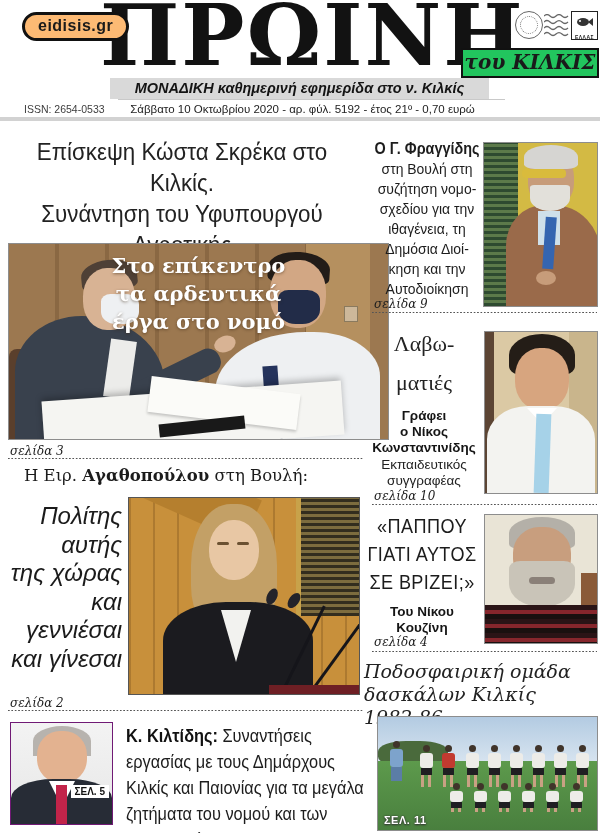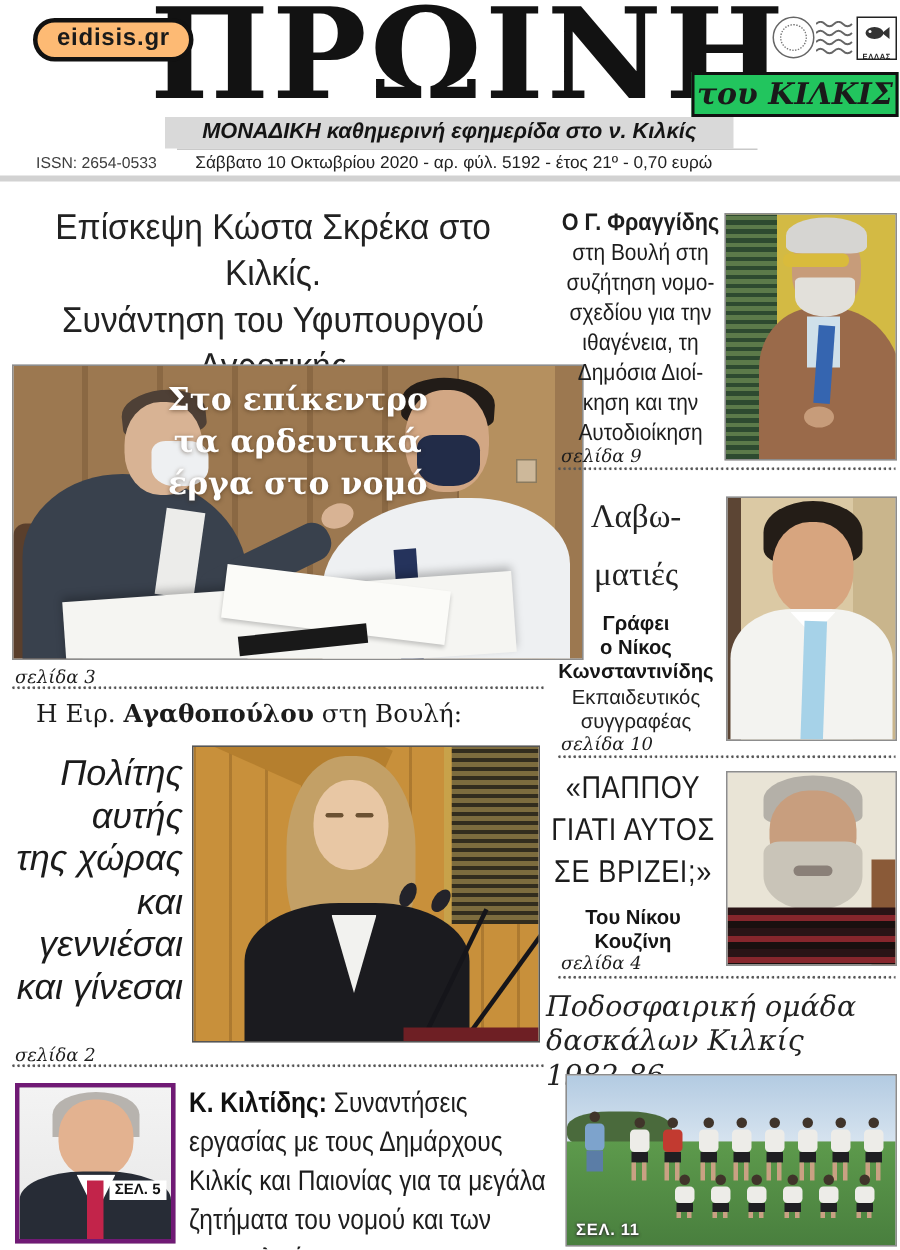--- a/index.html
+++ b/index.html
@@ -88,21 +88,21 @@
           clip-path:polygon(0 0,100% 0,50% 100%);}
   .pb-mic1{left:150px;top:98px;width:3px;height:100px;background:#15151a;transform:rotate(26deg);transform-origin:bottom;}
   .pb-mic2{left:176px;top:104px;width:3px;height:96px;background:#15151a;transform:rotate(36deg);transform-origin:bottom;}
   .pb-michead1{left:138px;top:90px;width:10px;height:17px;background:#23232a;border-radius:50%;transform:rotate(26deg);}
   .pb-michead2{left:160px;top:94px;width:10px;height:17px;background:#23232a;border-radius:50%;transform:rotate(36deg);}
   .pb-podium{right:0;bottom:0;width:90px;height:9px;background:#6e1f24;}
   .pageref-2{left:10px;top:696px;}
   .sepB{left:8px;top:709px;width:355px;}
 
   
-  .photoF{left:10px;top:722px;width:101px;height:101px;border:3px solid #701a75;}
+  .photoF{left:10px;top:722px;width:101px;height:101px;border:1px solid #701a75;}
   .pf-bg{inset:0;background:linear-gradient(180deg,#f3f3f3,#e7e7e7);}
   .pf-hair{left:22px;top:3px;width:58px;height:30px;background:#b7b3ae;border-radius:50% 50% 0 0;}
   .pf-face{left:26px;top:8px;width:50px;height:52px;background:#e3b290;border-radius:46%;}
   .pf-suit{left:0px;top:56px;width:101px;height:45px;background:#272c36;border-radius:42% 42% 0 0;}
   .pf-shirt{left:38px;top:58px;width:26px;height:26px;background:#fff;clip-path:polygon(0 0,100% 0,50% 100%);}
   .pf-tie{left:45px;top:62px;width:11px;height:39px;background:#c2244a;}
   .pf-label{right:3px;top:62px;background:#fff;padding:1px 4px;font-size:10px;font-weight:bold;color:#111;}
   .kiltidis-text{left:126px;top:723px;width:282px;font-size:19px;line-height:26px;color:#1d1d1d;
                  transform:scaleX(.86);transform-origin:left top;}
   .kiltidis-text b{font-weight:bold;color:#111;}

